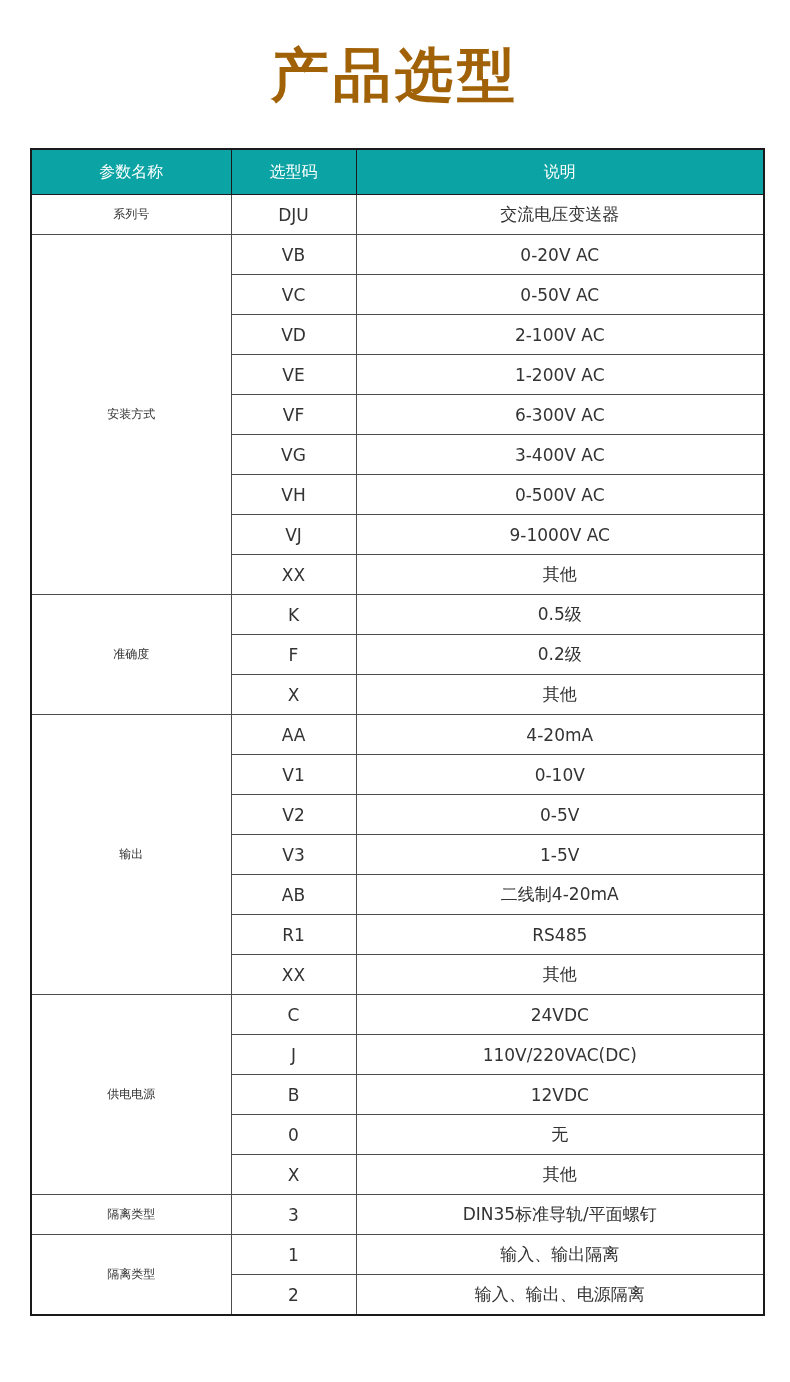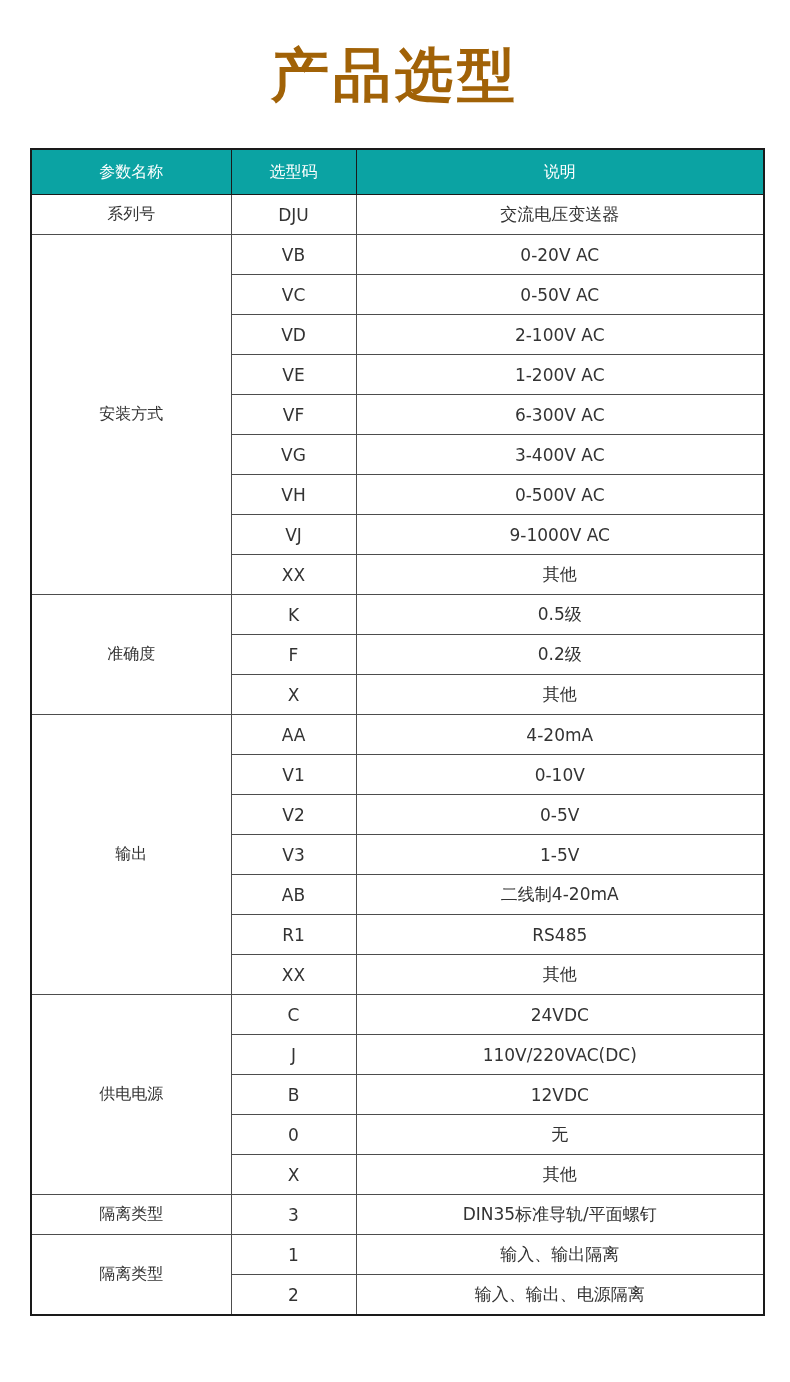--- a/index.html
+++ b/index.html
@@ -57,21 +57,21 @@
     color: var(--body-text, #333333);
     font-size: 17px;
     text-align: center;
     vertical-align: middle;
     padding: 0 4px;
     height: 39px;
     overflow: hidden;
     white-space: nowrap;
   }
   table.sel-table td.param-cell {
-    font-size: 16px;
+    font-size: 12px;
     color: var(--body-text, #333333);
   }
 </style>
 </head>
 <body>
 
 <div class="page">
 
   <div class="page-title">产品选型</div>
 

